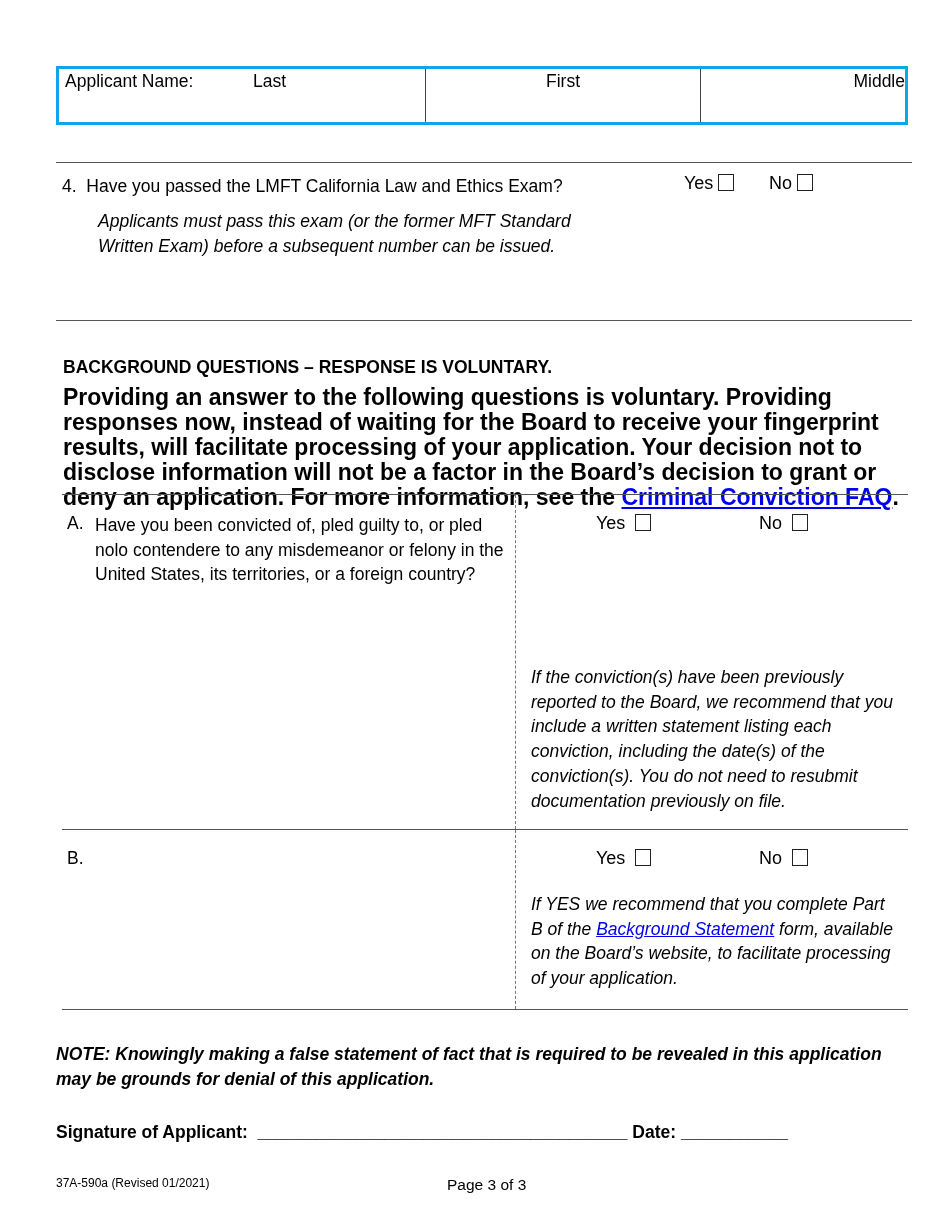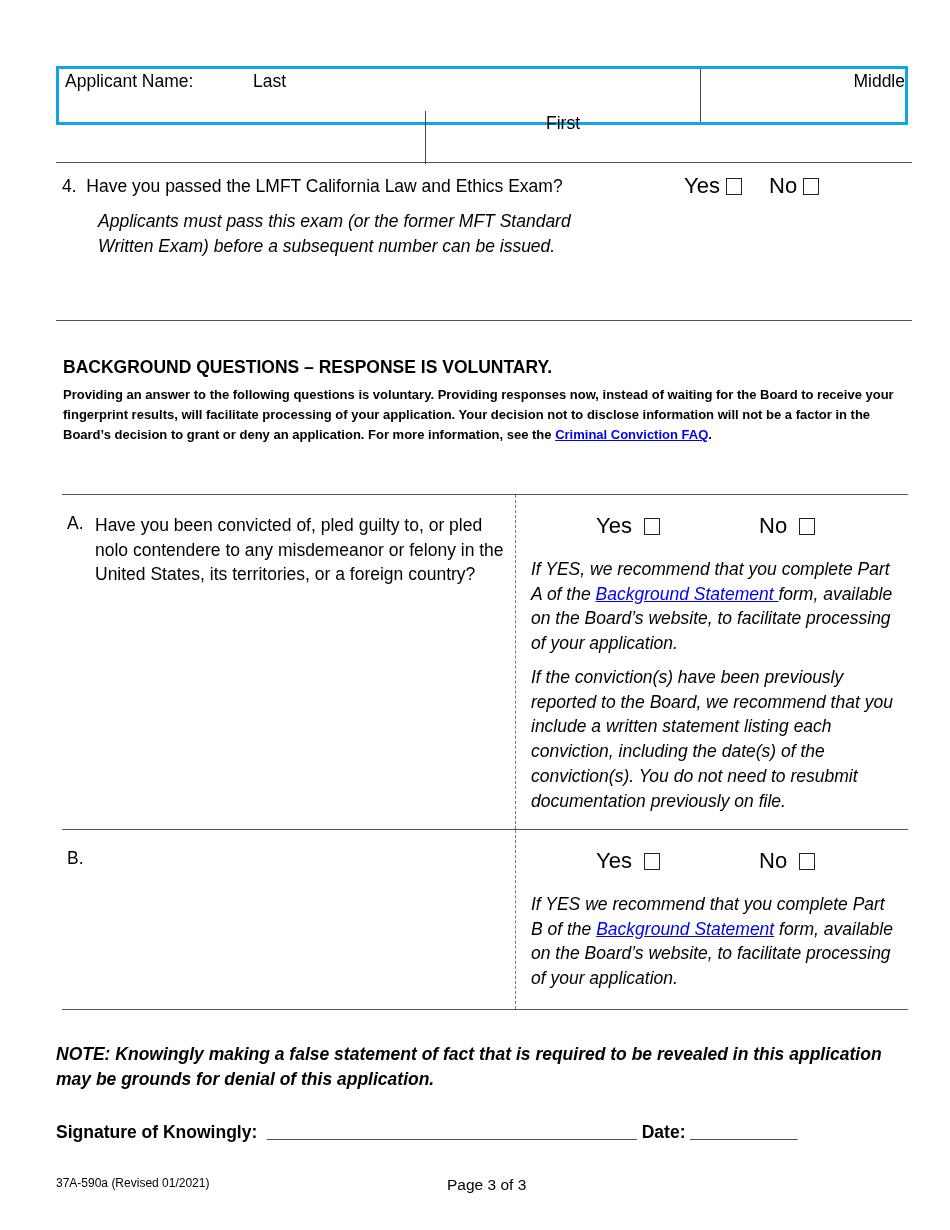--- a/index.html
+++ b/index.html
@@ -18,27 +18,27 @@
   .name-cell { height: 100%; box-sizing: border-box; position: relative; }
   .name-cell + .name-cell { border-left: 1px solid #444; }
   .name-cell .lbl { position: absolute; top: 2px; font-size: 17.5px; }
 
   .hr { position: absolute; left: 56px; width: 856px; height: 0; border-top: 1px solid #555; }
 
   .checkbox {
     display: inline-block; width: 16px; height: 17px; border: 1px solid #222;
     box-sizing: border-box; vertical-align: -2px; background: #fff; cursor: pointer;
   }
-  .yn { position: absolute; font-size: 22px; white-space: nowrap; }
+  .yn { position: absolute; font-size: 18px; white-space: nowrap; }
 
   .q4 { position: absolute; left: 62px; top: 176px; }
   .q4-note { position: absolute; left: 98px; top: 209px; line-height: 25px; font-style: italic; }
 
   .bg-title { position: absolute; left: 63px; top: 357px; font-weight: bold; }
-  .bg-intro { position: absolute; left: 63px; top: 385px; width: 850px; line-height: 20px; font-weight: bold; font-size: 13px; }
+  .bg-intro { position: absolute; left: 63px; top: 385px; width: 850px; line-height: 25px; font-weight: bold; font-size: 23px; }
 
   .bq-table { position: absolute; left: 62px; top: 494px; width: 846px; }
   .bq-row { position: relative; border-top: 1px solid #555; display: flex; }
   .bq-row:last-child { border-bottom: 1px solid #555; }
   .bq-left { width: 454px; box-sizing: border-box; border-right: 1px dashed #777; position: relative; }
   .bq-right { flex: 1; position: relative; }
   .bq-letter { position: absolute; left: 5px; }
   .bq-text { position: absolute; left: 33px; right: 10px; line-height: 24.7px; }
   .bq-rtext { position: absolute; left: 15px; right: 8px; line-height: 24.7px; font-style: italic; }
 
@@ -48,21 +48,21 @@
   .footer-c { position: absolute; left: 447px; top: 1176px; font-size: 15.5px; }
 </style>
 </head>
 <body>
 
 <div class="name-table">
   <div class="name-cell" style="width:366px;">
     <span class="lbl" style="left:6px;">Applicant Name:</span>
     <span class="lbl" style="left:194px;">Last</span>
   </div>
-  <div class="name-cell" style="width:275px;margin-top:42px;">
+  <div class="name-cell" style="width:275px;">
     <span class="lbl" style="left:0; right:0; text-align:center;">First</span>
   </div>
   <div class="name-cell" style="flex:1;">
     <span class="lbl" style="left:0; right:0; text-align:right;">Middle</span>
   </div>
 </div>
 
 <div class="hr" style="top:162px;"></div>
 
 <div class="q4">
@@ -98,23 +98,20 @@
     </div>
     <div class="bq-right">
       <div class="yn" style="left:80px; top:18px;">
         <span>Yes</span>&nbsp;
         <span class="checkbox"></span>
       </div>
       <div class="yn" style="left:243px; top:18px;">
         <span>No</span>&nbsp;
         <span class="checkbox"></span>
       </div>
-      <div class="bq-rtext" style="top:62px;">
-        <span>If YES, we recommend that you complete Part A of the </span><a class="link" href="#">Background Statement </a><span>form, available on the Board’s website, to facilitate processing of your application.</span>
-      </div>
       <div class="bq-rtext" style="top:170px;font-style:italic;">If the conviction(s) have been previously reported to the Board, we recommend that you include a written statement listing each conviction, including the date(s) of the conviction(s). You do not need to resubmit documentation previously on file.</div>
     </div>
   </div>
 
   <div class="bq-row" style="height:179px;">
     <div class="bq-left">
       <span class="bq-letter" style="top:18px;">B.</span>
     </div>
     <div class="bq-right">
       <div class="yn" style="left:80px; top:18px;">
@@ -127,16 +124,16 @@
       </div>
       <div class="bq-rtext" style="top:62px;">
         <span>If YES we recommend that you complete Part B of the </span><a class="link" href="#">Background Statement</a><span> form, available on the Board’s website, to facilitate processing of your application.</span>
       </div>
     </div>
   </div>
 </div>
 
 <div class="note">NOTE:  Knowingly making a false statement of fact that is required to be revealed in this application may be grounds for denial of this application.</div>
 
-<div class="sig"><span>Signature of Knowingly:</span>  <span>______________________________________</span> <span>Date:</span> <span>___________</span></div>
+<div class="sig"><span>Signature of Applicant:</span>  <span>______________________________________</span> <span>Date:</span> <span>___________</span></div>
 
 <div class="footer-l">37A-590a (Revised 01/2021)</div>
 <div class="footer-c">Page 3 of 3</div>
 
 </body></html>

